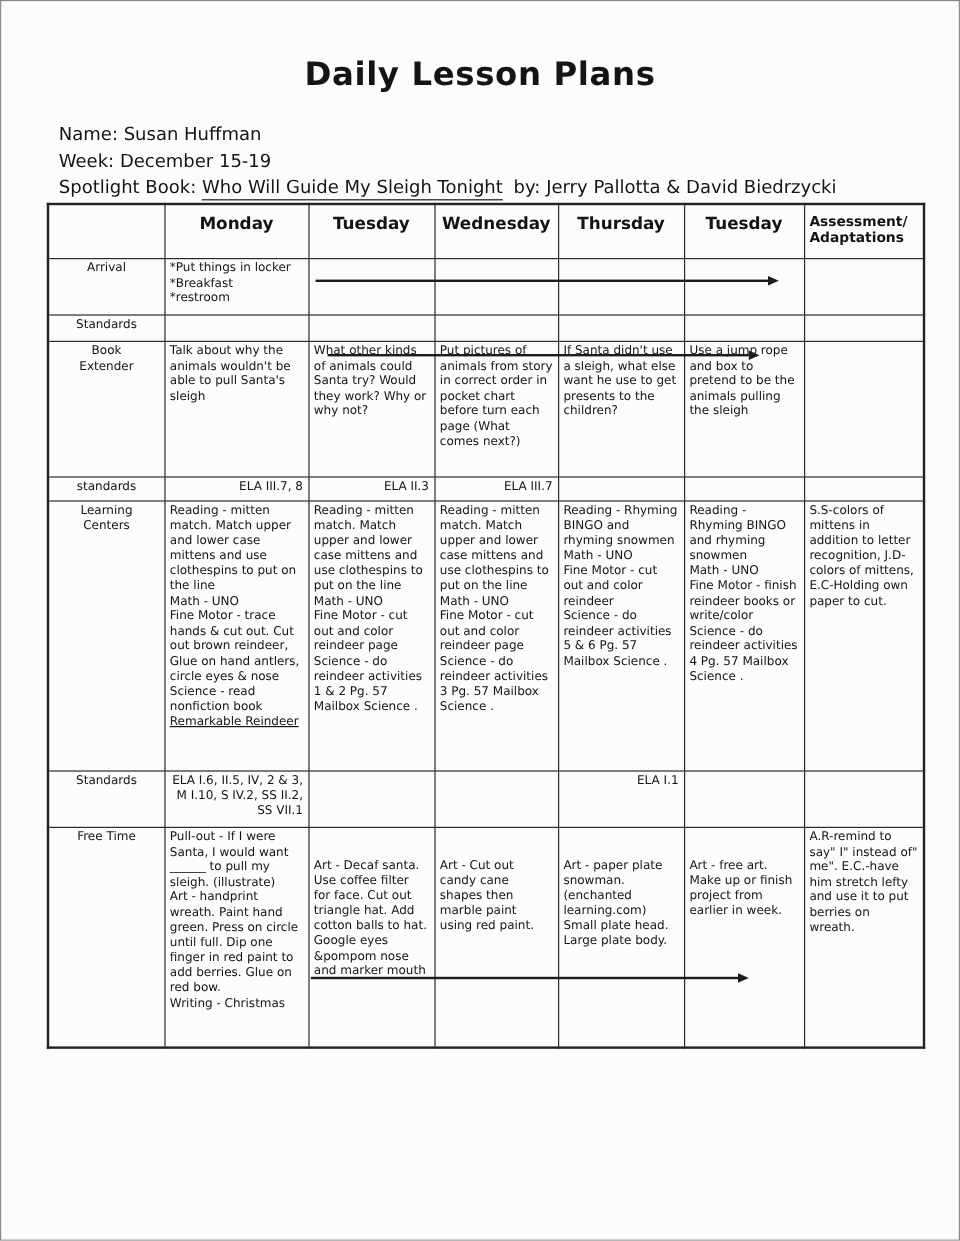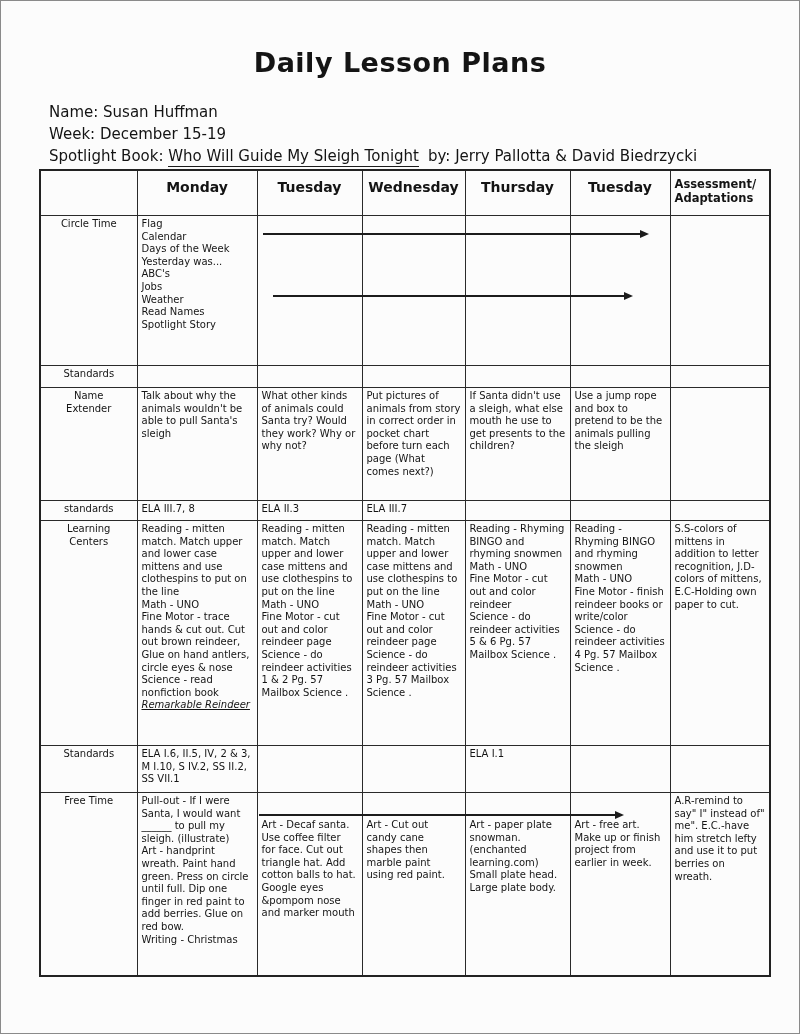--- a/index.html
+++ b/index.html
@@ -38,24 +38,24 @@
     padding:2px 4px;
     font-size:10px;line-height:1.26;
     white-space:pre-line;
     font-weight:400;
     overflow:hidden;
   }
   .plan th.day{font-size:14px;font-weight:600;text-align:center;padding:8px 2px 16px;}
   .plan th.assess{font-size:11.5px;font-weight:600;text-align:left;padding:6px 4px 2px;border-radius:21px;}
   .rowlabel{font-size:13px;font-weight:500;text-align:center;padding-top:5px;}
   .stdlabel{font-size:10.5px;text-align:center;}
-  .stdcell{font-size:10.5px;}
+  .stdcell{font-size:10.5px;text-align:right;}
   .seg{margin:0;}
   .bld{font-weight:normal;}
-  .und{text-decoration:underline;font-style:italic;}
+  .und{text-decoration:underline;}
 
   .arrow{position:absolute;height:0;border-top:2px solid #1c1c1c;}
   .arrow::after{
     content:"";position:absolute;right:-9px;top:-5px;
     width:0;height:0;
     border-left:9px solid #1c1c1c;
     border-top:4.5px solid transparent;
     border-bottom:4.5px solid transparent;
   }
 </style>
@@ -88,56 +88,50 @@
       <th style="height:40px"></th>
       <th class="day">Monday</th>
       <th class="day">Tuesday</th>
       <th class="day">Wednesday</th>
       <th class="day">Thursday</th>
       <th class="day">Tuesday</th>
       <th class="assess">Assessment/
 Adaptations</th>
     </tr>
 
-
     <tr>
-      <td class="rowlabel" style="height:145px">Circle Time</td>
-      <td>Flag
-Calendar
-Days of the Week
-Yesterday was...
-ABC's
-Jobs
-Weather
-Read Names
-Spotlight Story</td>
+      <td class="rowlabel" style="height:42px">Arrival</td>
+      <td>*Put things in locker
+*Breakfast
+*restroom</td>
       <td></td>
       <td></td>
       <td></td>
       <td></td>
       <td></td>
     </tr>
+
 
     <tr>
       <td class="stdlabel" style="height:17px">Standards</td>
       <td></td>
       <td></td>
       <td></td>
       <td></td>
       <td></td>
       <td></td>
     </tr>
 
     <tr>
-      <td class="rowlabel" style="height:108px">Name
+      <td class="rowlabel" style="height:108px">Book
 Extender</td>
       <td>Talk about why the animals wouldn't be able to pull Santa's sleigh</td>
       <td>What other kinds of animals could Santa try?  Would they work? Why or why not?</td>
       <td>Put pictures of animals from story in correct order in pocket chart before turn each page (What comes next?)</td>
-      <td>If Santa didn't use a sleigh, what else mouth he use to get presents to the children?</td>
+      <td>If Santa didn't use a sleigh, what else want he use to get presents to the children?</td>
       <td>Use a jump rope and box to pretend to be the animals pulling the sleigh</td>
       <td></td>
     </tr>
 
     <tr>
       <td class="stdlabel" style="height:15px">standards</td>
       <td class="stdcell">ELA III.7, 8</td>
       <td class="stdcell">ELA II.3</td>
       <td class="stdcell">ELA III.7</td>
       <td class="stdcell"></td>

